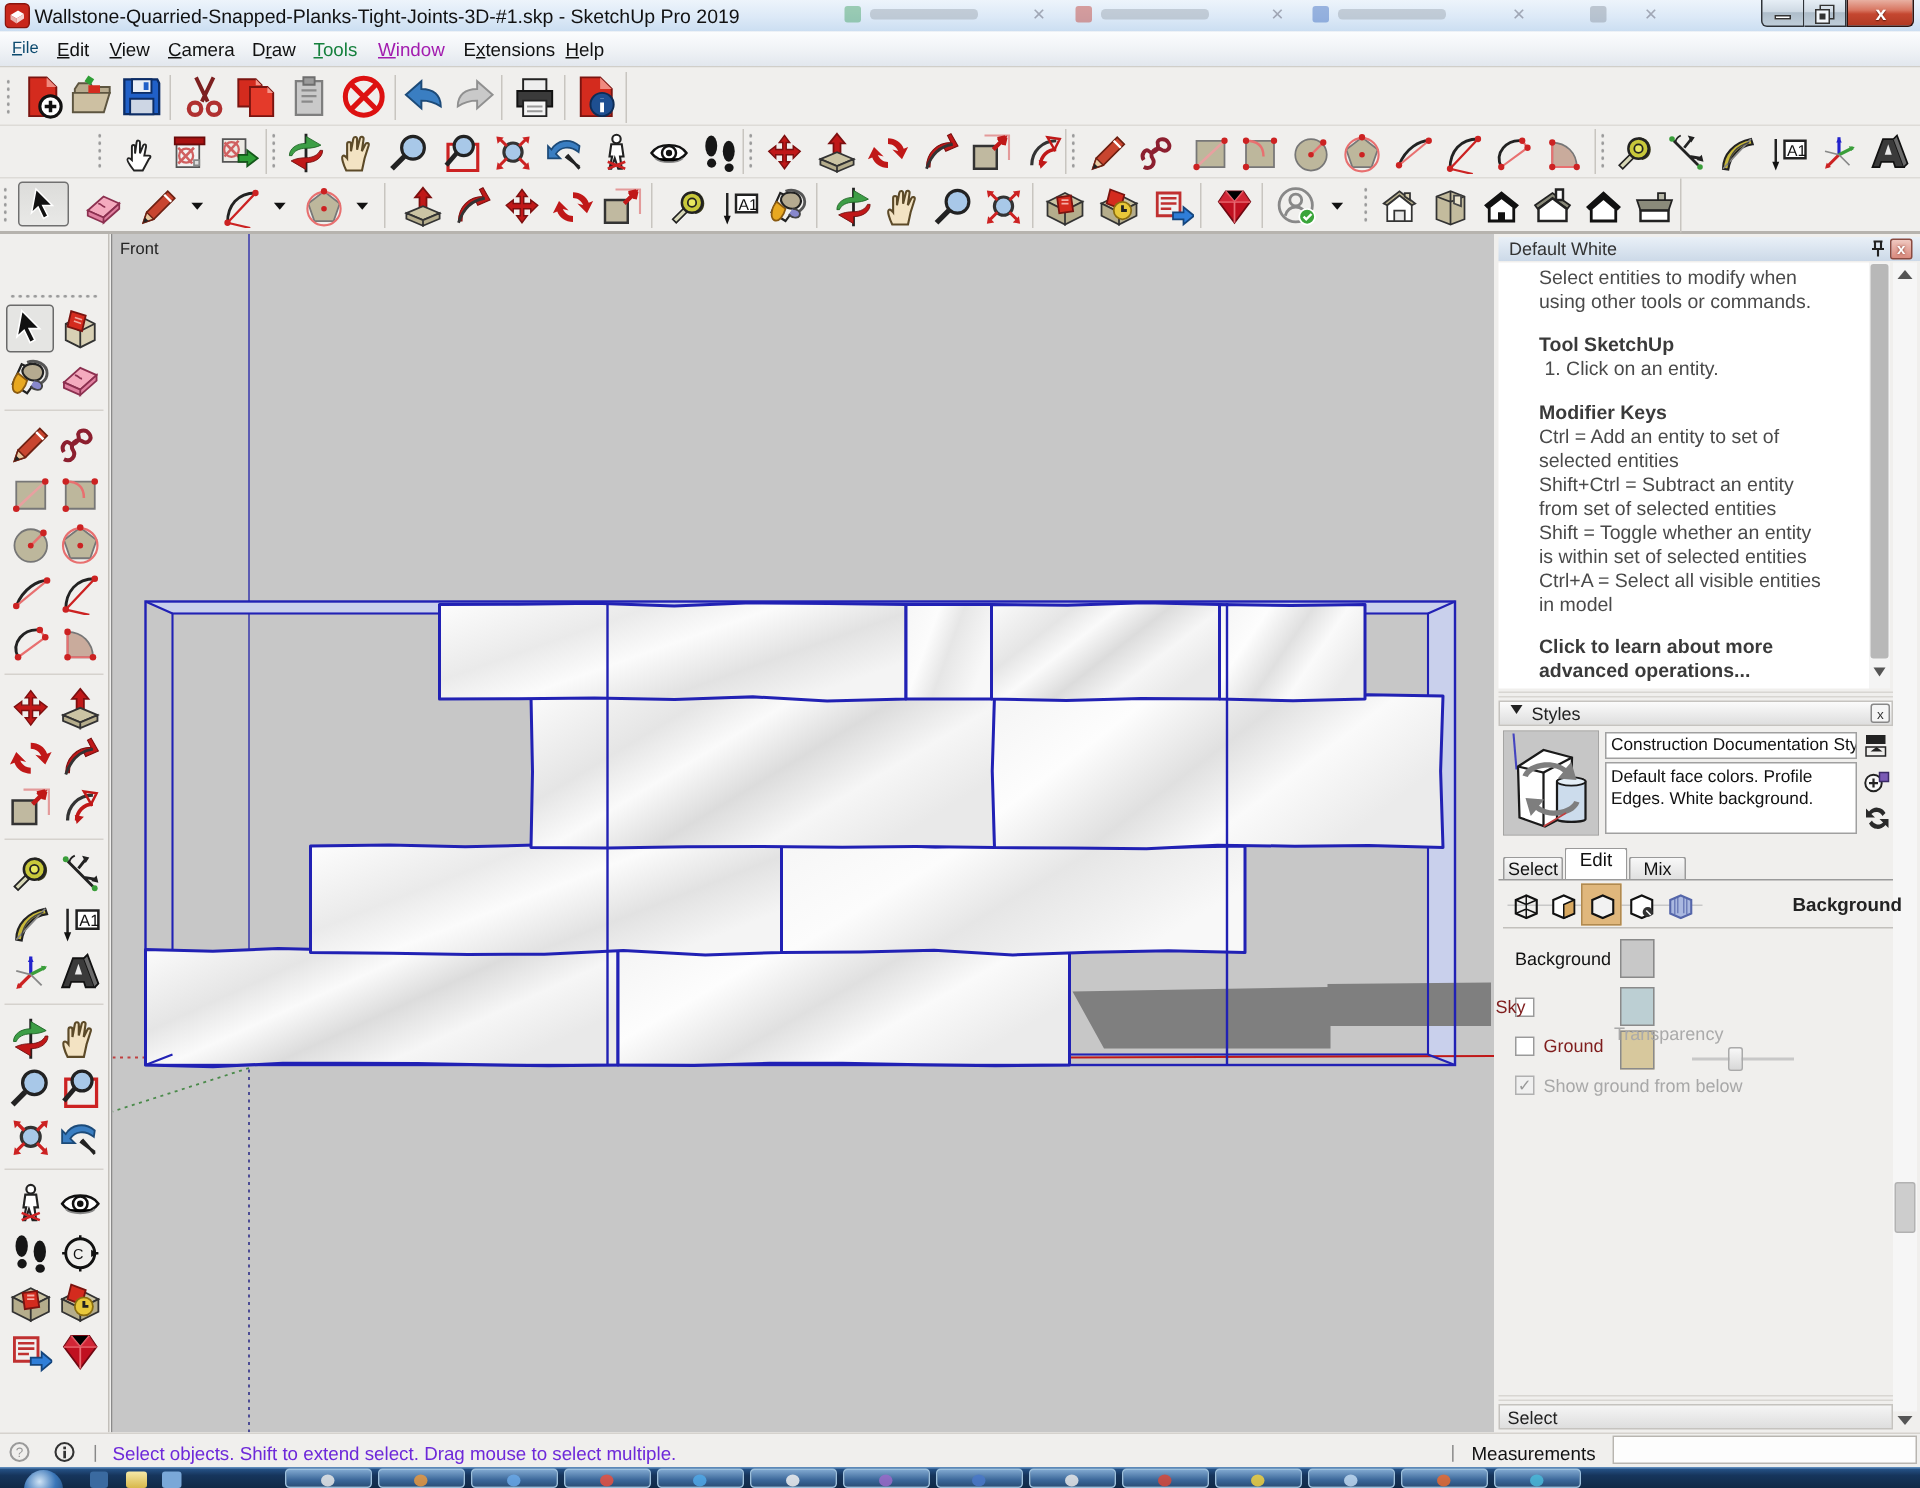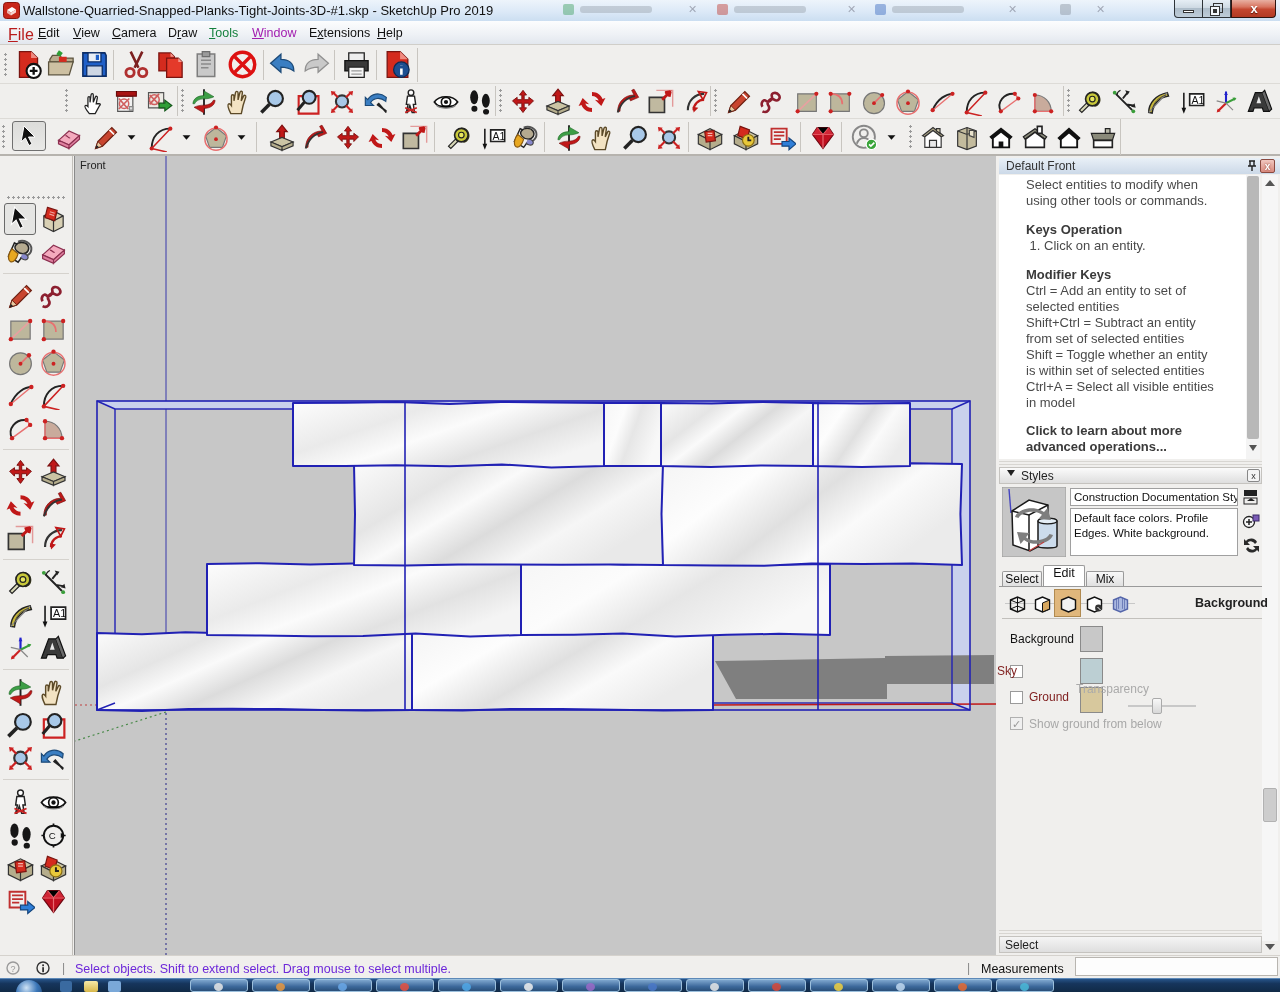--- a/index.html
+++ b/index.html
@@ -372,21 +372,21 @@
 <div class="abs" style="left:29px;top:0;width:28px;height:18px;background:linear-gradient(#e6eef5,#cfdae4 45%,#aebdca 50%,#bfcdd9);border:1px solid #2e3338;border-top:none;border-left:none"></div>
 <svg class="abs" style="left:36px;top:3px" width="14" height="13">
       <rect x="3.5" y="0.5" width="9" height="9" fill="none" stroke="#333"></rect>
       <rect x="0.5" y="3.5" width="9" height="9" fill="#f2f6fa" stroke="#333"></rect>
       <rect x="3" y="6" width="4" height="4" fill="#333"></rect>
     </svg>
 <div class="abs" style="left:57px;top:0;width:45px;height:18px;background:linear-gradient(#e8b0a2,#d87560 40%,#c44730 55%,#b23a24);border:1px solid #2e1410;border-top:none;border-radius:0 0 4px 0"></div>
 <div class="abs" style="left:72px;top:1px;width:16px;height:14px;color:#fff;font-size:13px;font-weight:bold;text-align:center;text-shadow:0 1px 1px #5a1408">x</div>
 </div>
 <div class="abs" style="left:0;top:21px;width:1280px;height:24px;background:linear-gradient(#fcfdfe,#eef1f5 60%,#e2e7ee);border-bottom:1px solid #d0cec9"></div>
-<div class="abs menu-item" style="left:8px;top:26px;font-size:16px;color:#b91c1c"><u>F</u>ile</div>
+<div class="abs menu-item" style="left:8px;top:26px;font-size:11px;color:#0c4a6e"><u>F</u>ile</div>
 <div class="abs menu-item" style="left:38px;top:26px;font-size:12.5px;color:#111"><u>E</u>dit</div>
 <div class="abs menu-item" style="left:73px;top:26px;font-size:12.5px;color:#111"><u>V</u>iew</div>
 <div class="abs menu-item" style="left:112px;top:26px;font-size:12.5px;color:#111"><u>C</u>amera</div>
 <div class="abs menu-item" style="left:168px;top:26px;font-size:12.5px;color:#111">D<u>r</u>aw</div>
 <div class="abs menu-item" style="left:209px;top:26px;font-size:12.5px;color:#15803d"><u>T</u>ools</div>
 <div class="abs menu-item" style="left:252px;top:26px;font-size:12.5px;color:#a21caf"><u>W</u>indow</div>
 <div class="abs menu-item" style="left:309px;top:26px;font-size:12.5px;color:#111">E<u>x</u>tensions</div>
 <div class="abs menu-item" style="left:377px;top:26px;font-size:12.5px;color:#111"><u>H</u>elp</div>
 <div class="abs" style="left:0;top:45px;width:1280px;height:111px;background:#f0efed"></div>
 <div class="abs" style="left:0;top:154px;width:1280px;height:2px;background:#b6b3ae"></div>
@@ -829,37 +829,37 @@
     <path d="M738.0,247.0 L785.7,247.6 L835.0,247.0 L835.0,310.0 L787.1,311.1 L738.0,310.0 Z" fill="url(#sg1)" stroke="#2121b4" stroke-width="2" stroke-linejoin="round"></path>
     <rect x="22" y="245" width="873" height="309" fill="none" stroke="#2121b4" stroke-width="1.6"></rect>
     <path d="M22,245 L40,253 M895,245 L877,253 M22,554 L40,547 M895,554 L877,547" stroke="#2121b4" stroke-width="1.4"></path>
     <line x1="330" y1="246" x2="330" y2="554" stroke="#2121b4" stroke-width="1.6"></line>
     <line x1="743" y1="246" x2="743" y2="554" stroke="#2121b4" stroke-width="1.6"></line>
     <text x="5" y="13" font-size="11" fill="#222" font-family="Liberation Sans">Front</text>
   </svg>
 <div class="abs" style="left:74px;top:156px;width:1px;height:799px;background:#8a8a8a"></div>
 <div class="abs" style="left:996px;top:156px;width:284px;height:799px;background:#f0efed"></div>
 <div class="abs" style="left:999px;top:158px;width:281px;height:16px;background:linear-gradient(#e9f0f7,#ccd9e8)"></div>
-<div class="abs" style="left:1006px;top:159px;font-size:12px;color:#333">Default Front</div>
+<div class="abs" style="left:1006px;top:159px;font-size:12px;color:#333">Default White</div>
 <svg class="abs" style="left:1246px;top:160px" width="12" height="12">
     <path d="M3 1h6M4 1v5M8 1v5M2 6h8M6 6v5" stroke="#222" stroke-width="1.4"></path>
   </svg>
 <div class="abs" style="left:1260px;top:159px;width:15px;height:14px;background:linear-gradient(#f0c8c0,#d98a7e);border:1px solid #8a4a40;border-radius:2px;color:#fff;font-size:10px;font-weight:bold;text-align:center;line-height:13px;text-shadow:0 0 2px #803020">x</div>
 <div class="abs" style="left:999px;top:175px;width:247px;height:284px;background:#fff"></div>
 <div class="abs" style="left:1246px;top:175px;width:14px;height:284px;background:#f4f4f4"></div>
 <div class="abs" style="left:1247px;top:176px;width:12px;height:263px;background:#b8b8b8;border-radius:2px"></div>
 <div class="abs" style="left:1249px;top:445px;width:0;height:0;border:4px solid transparent;border-top:6px solid #555"></div>
 <div class="abs" style="left:1262px;top:175px;width:16px;height:766px;background:#f6f6f6"></div>
 <div class="abs" style="left:1265px;top:180px;width:0;height:0;border:5px solid transparent;border-bottom:6px solid #555;border-top:none"></div>
 <div class="abs" style="left:1263px;top:788px;width:14px;height:34px;background:#cdcdcd;border:1px solid #b2b2b2;border-radius:2px"></div>
 <div class="abs" style="left:1265px;top:944px;width:0;height:0;border:5px solid transparent;border-top:6px solid #555"></div>
 <div class="abs" style="left:1026px;top:177px;width:225px;font-size:13px;color:#4a4a4a;line-height:16px">
 Select entities to modify when<br>using other tools or commands.
 <div style="height:13px"></div>
-<b style="color:#3a3a3a">Keys Operation</b><br>
+<b style="color:#3a3a3a">Tool SketchUp</b><br>
 &nbsp;1. Click on an entity.
 <div style="height:13px"></div>
 <b style="color:#3a3a3a">Modifier Keys</b><br>
 Ctrl = Add an entity to set of<br>selected entities<br>
 Shift+Ctrl = Subtract an entity<br>from set of selected entities<br>
 Shift = Toggle whether an entity<br>is within set of selected entities<br>
 Ctrl+A = Select all visible entities<br>in model
 <div style="height:12px"></div>
 <b style="color:#3a3a3a">Click to learn about more<br>advanced operations...</b>
 </div>

